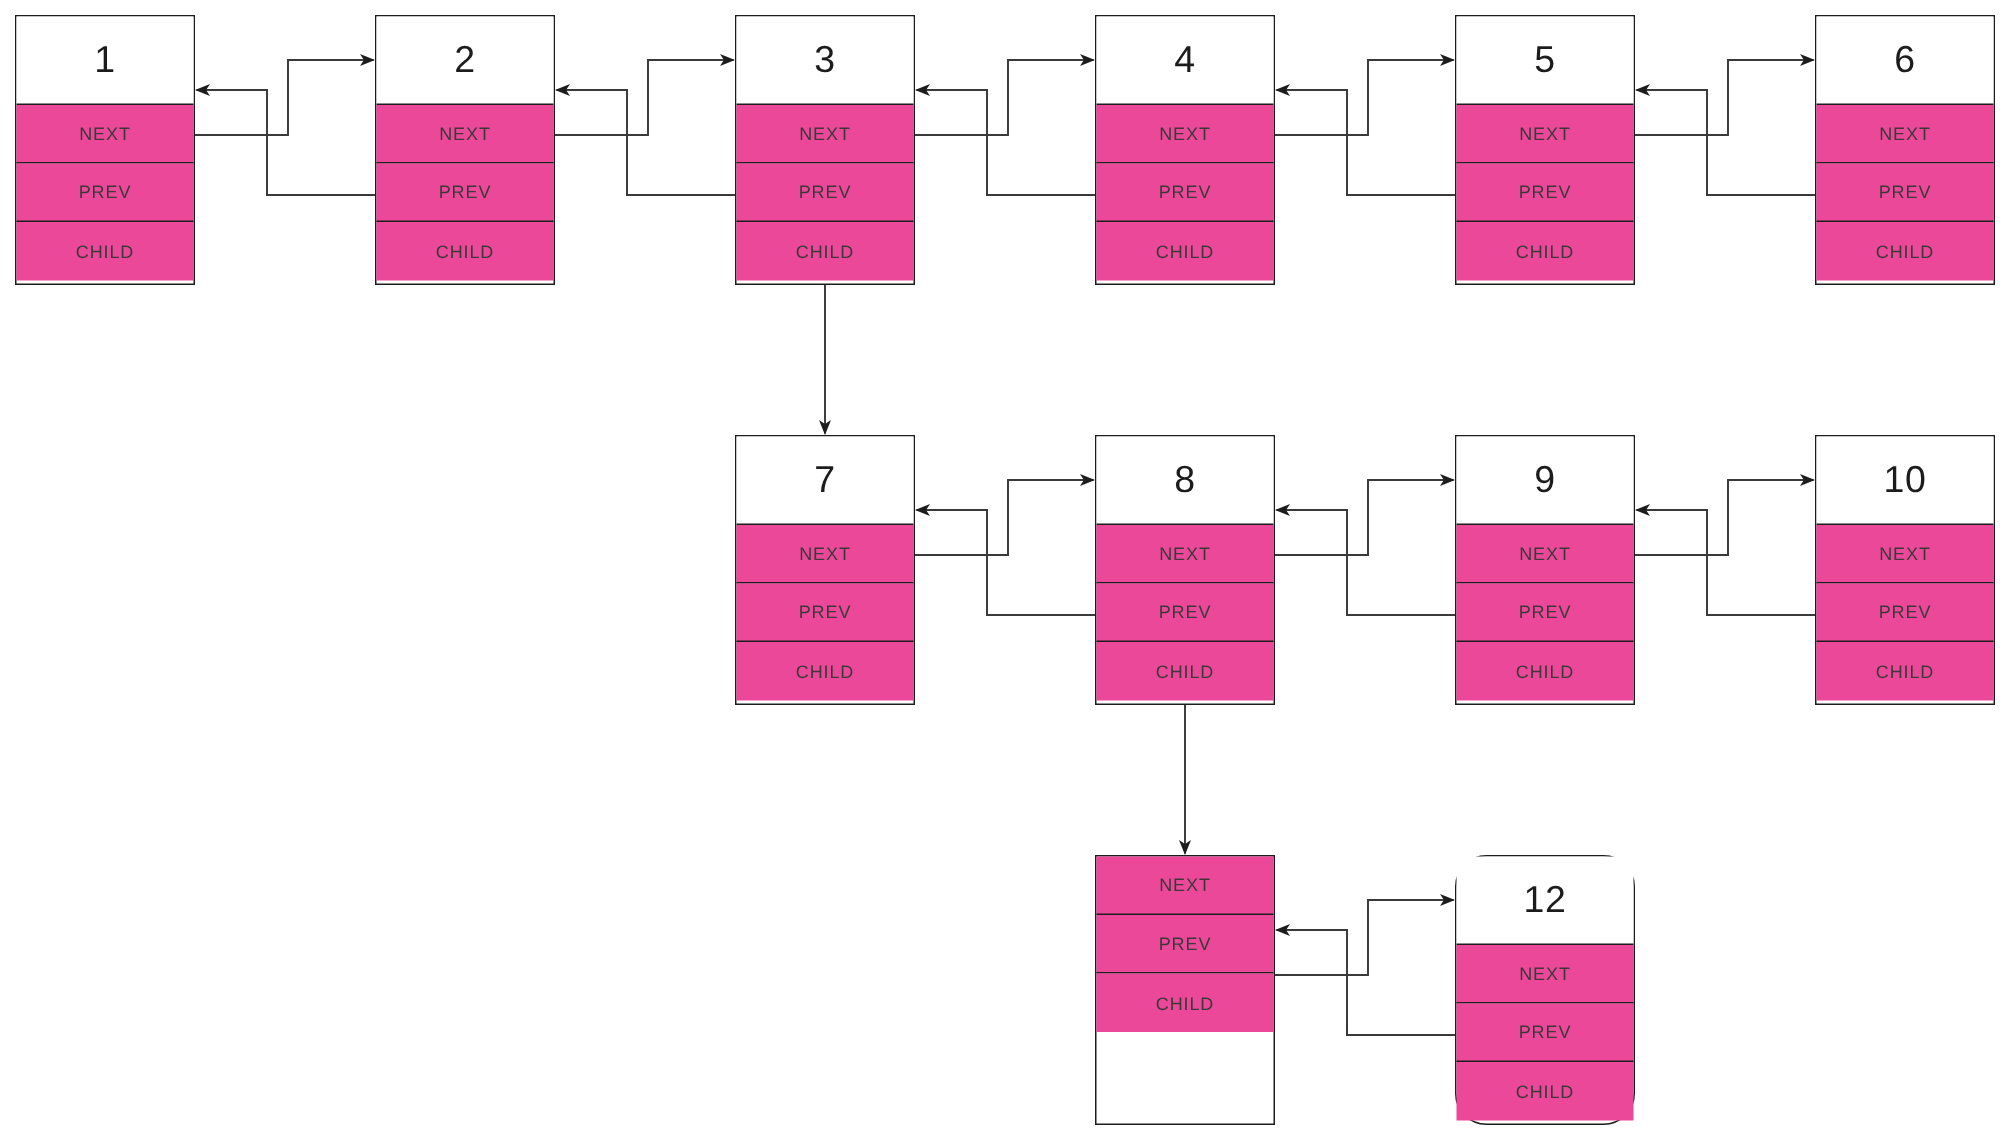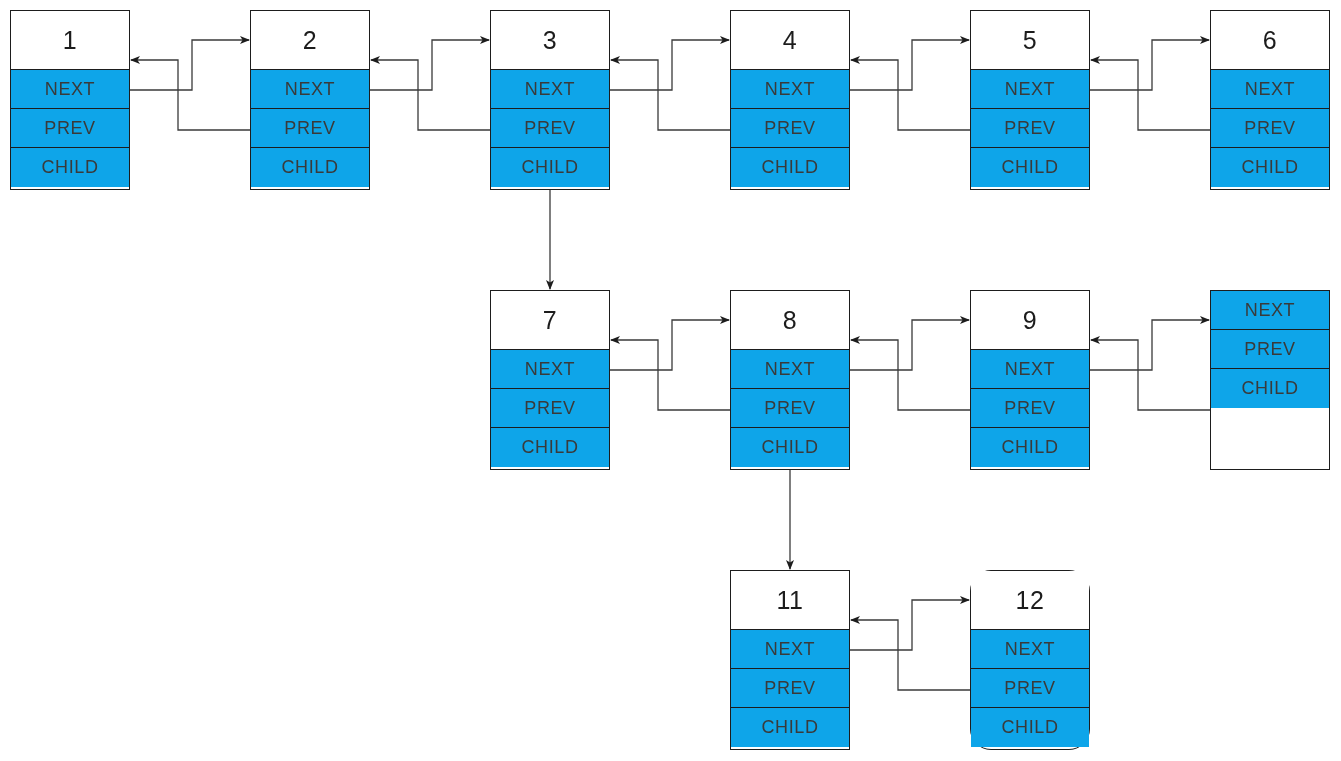--- a/index.html
+++ b/index.html
@@ -46,24 +46,24 @@
     line-height:1;
     background:#ffffff;
   }
   .node-cell{
     height:39px;
     box-sizing:border-box;
     display:flex;
     align-items:center;
     justify-content:center;
     border-bottom:1px solid #1d1d1d;
-    font-size:18px;
+    font-size:12px;
     letter-spacing:0.6px;
     color:#3a3a3a;
-    background:#0ea5e9;
+    background:#ec4899;
   }
   .node-cell.last{
     border-bottom:none;
     height:39px;
   }
 </style>
 </head>
 <body>
 
 <div id="canvas">
@@ -147,26 +147,26 @@
     <div class="node-cell">PREV</div>
     <div class="node-cell last">CHILD</div>
   </div>
       <div class="node" style="left: 970px; top: 290px;">
     <div class="node-header">9</div>
     <div class="node-cell">NEXT</div>
     <div class="node-cell">PREV</div>
     <div class="node-cell last">CHILD</div>
   </div>
       <div class="node" style="left: 1210px; top: 290px;">
+    <div class="node-header">10</div>
     <div class="node-cell">NEXT</div>
     <div class="node-cell">PREV</div>
     <div class="node-cell last">CHILD</div>
   </div>
       <div class="node" style="left: 730px; top: 570px;">
-    <div class="node-header">11</div>
     <div class="node-cell">NEXT</div>
     <div class="node-cell">PREV</div>
     <div class="node-cell last">CHILD</div>
   </div>
       <div class="node" style="left: 970px; top: 570px; border-radius: 21px;">
     <div class="node-header">12</div>
     <div class="node-cell">NEXT</div>
     <div class="node-cell">PREV</div>
     <div class="node-cell last">CHILD</div>
   </div>

